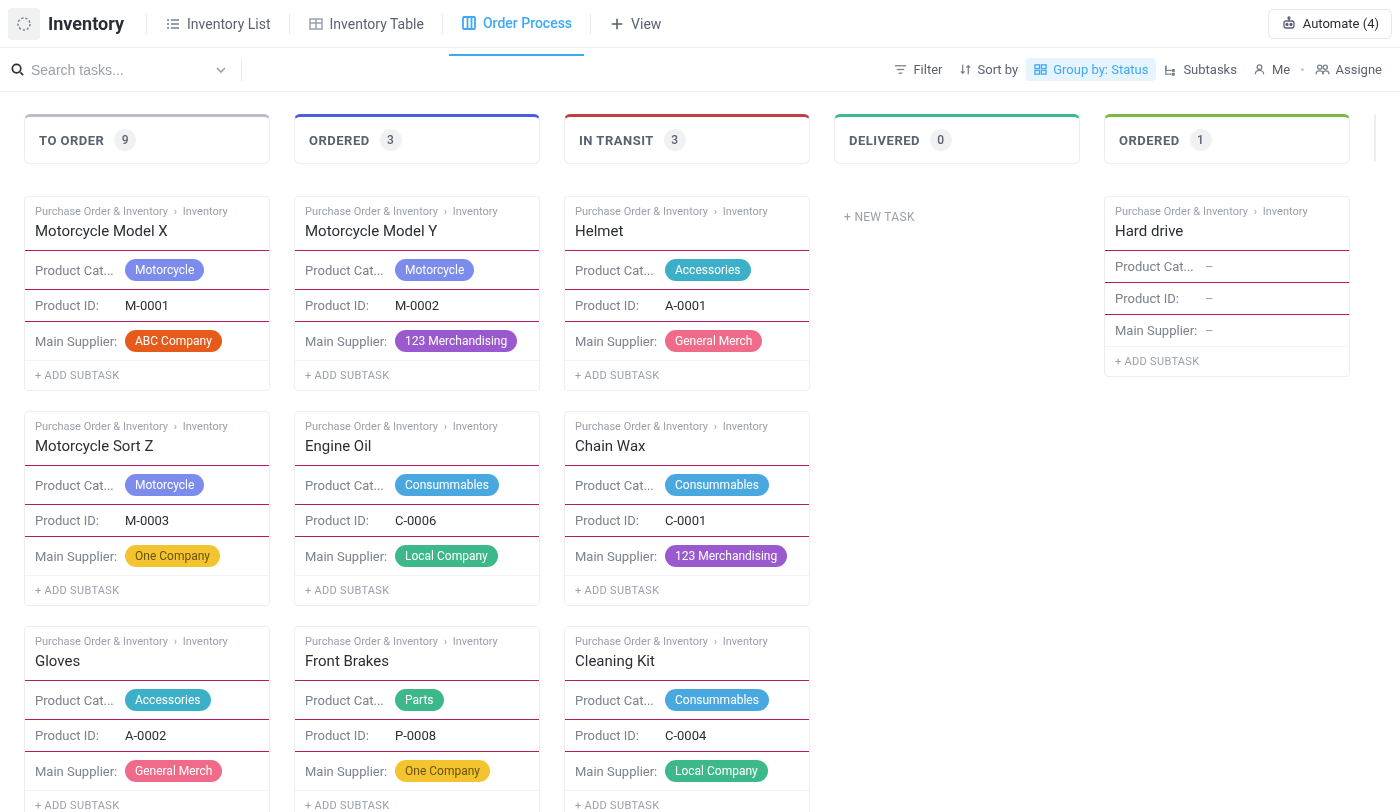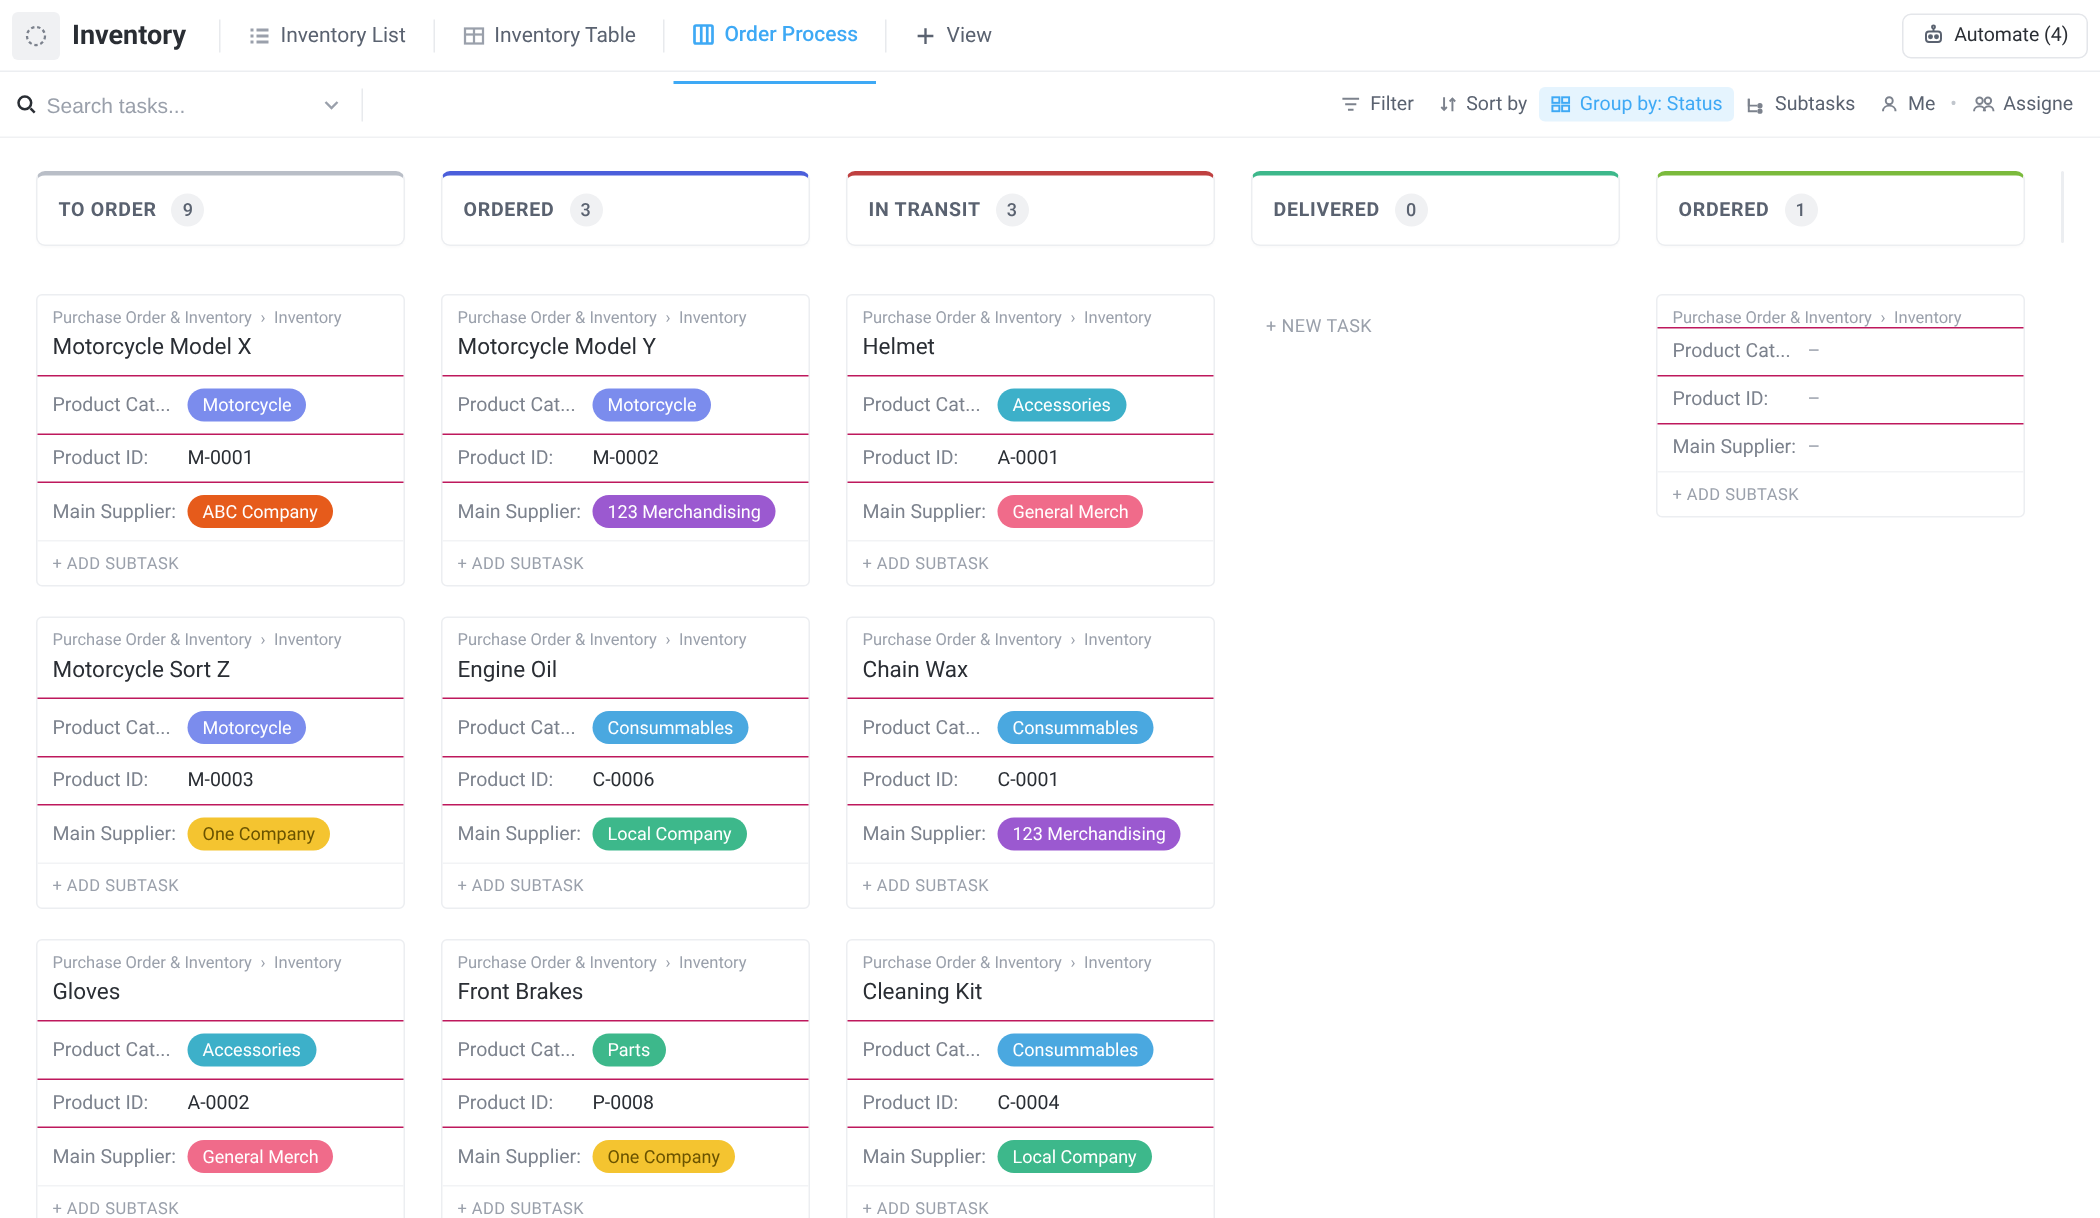--- a/index.html
+++ b/index.html
@@ -417,20 +417,21 @@
       </div>
     </div>
     <div class="column col-stocked">
       <div class="col-header">
         <span>ORDERED</span>
         <span class="count">1</span>
       </div>
       <div class="cards">
         <div class="card">
           <div class="card-crumb"><span>Purchase Order &amp; Inventory</span><span class="caret"> › </span><span>Inventory</span></div>
+          <div class="card-title">Hard drive</div>
           <div class="card-row">
             <span class="label">Product Cat...</span>
             <span class="empty-val">–</span>
           </div>
           <div class="card-row">
             <span class="label">Product ID:</span>
             <span class="empty-val">–</span>
           </div>
           <div class="card-row">
             <span class="label">Main Supplier:</span>

